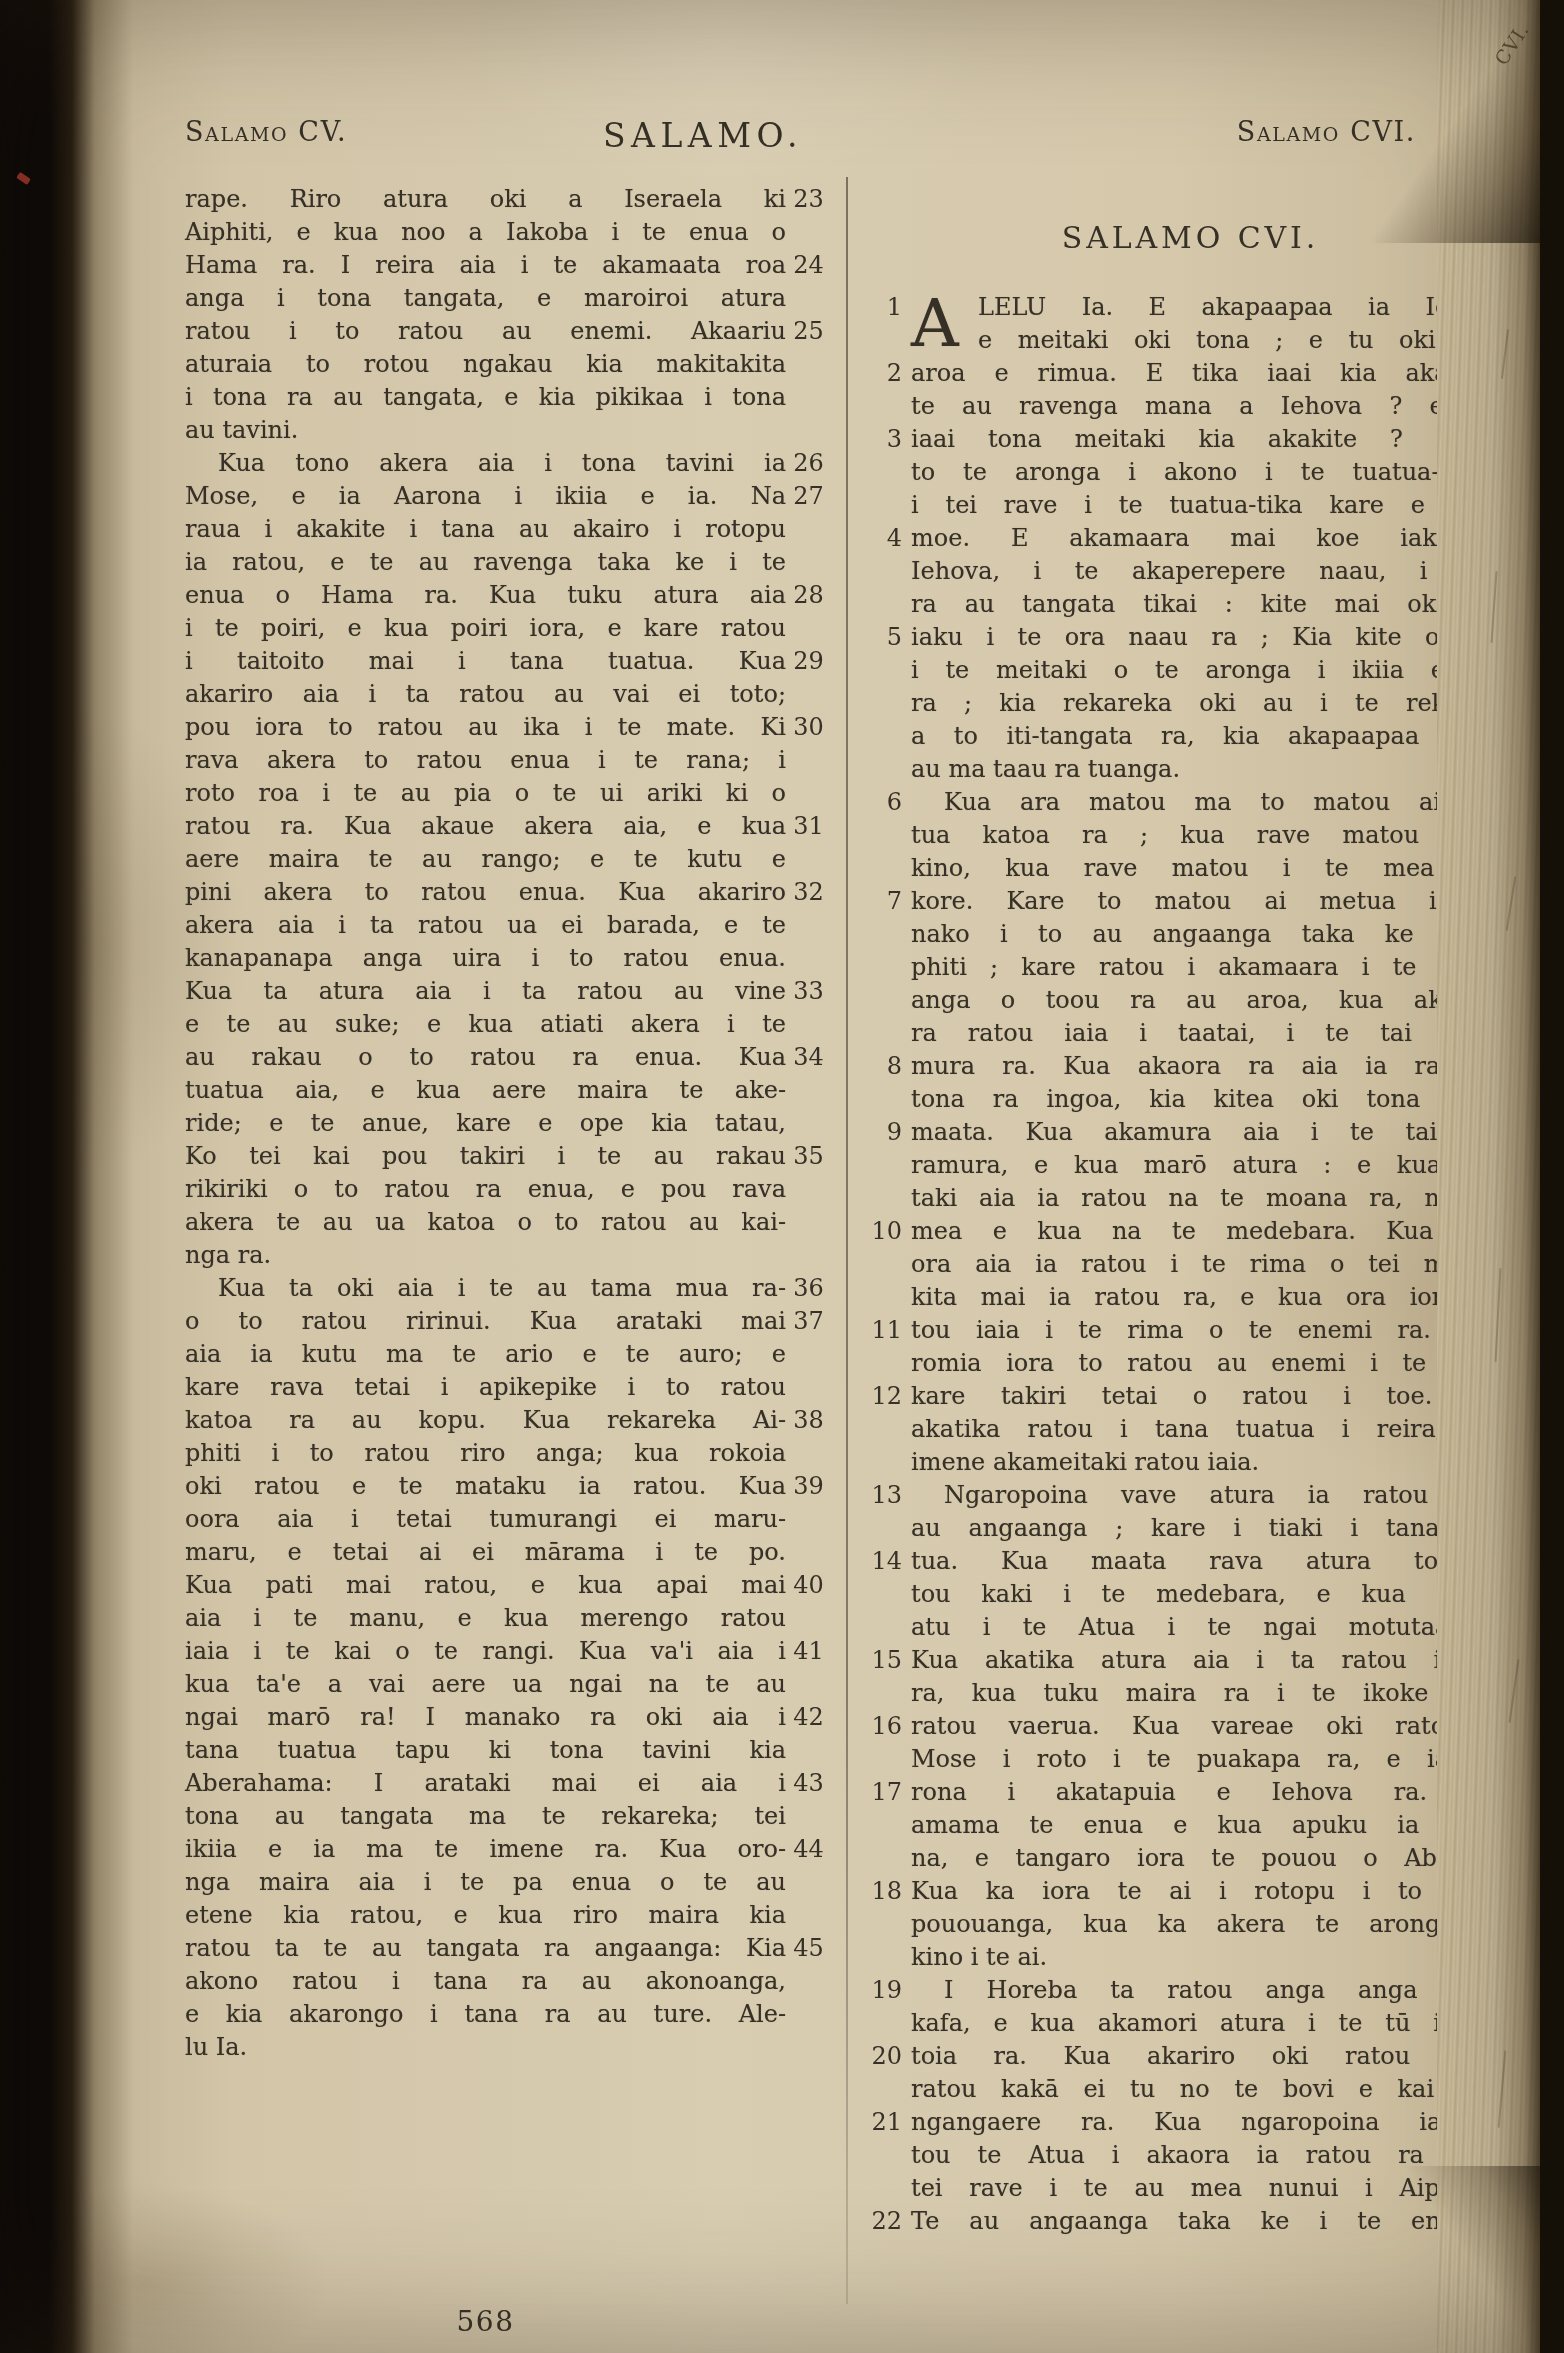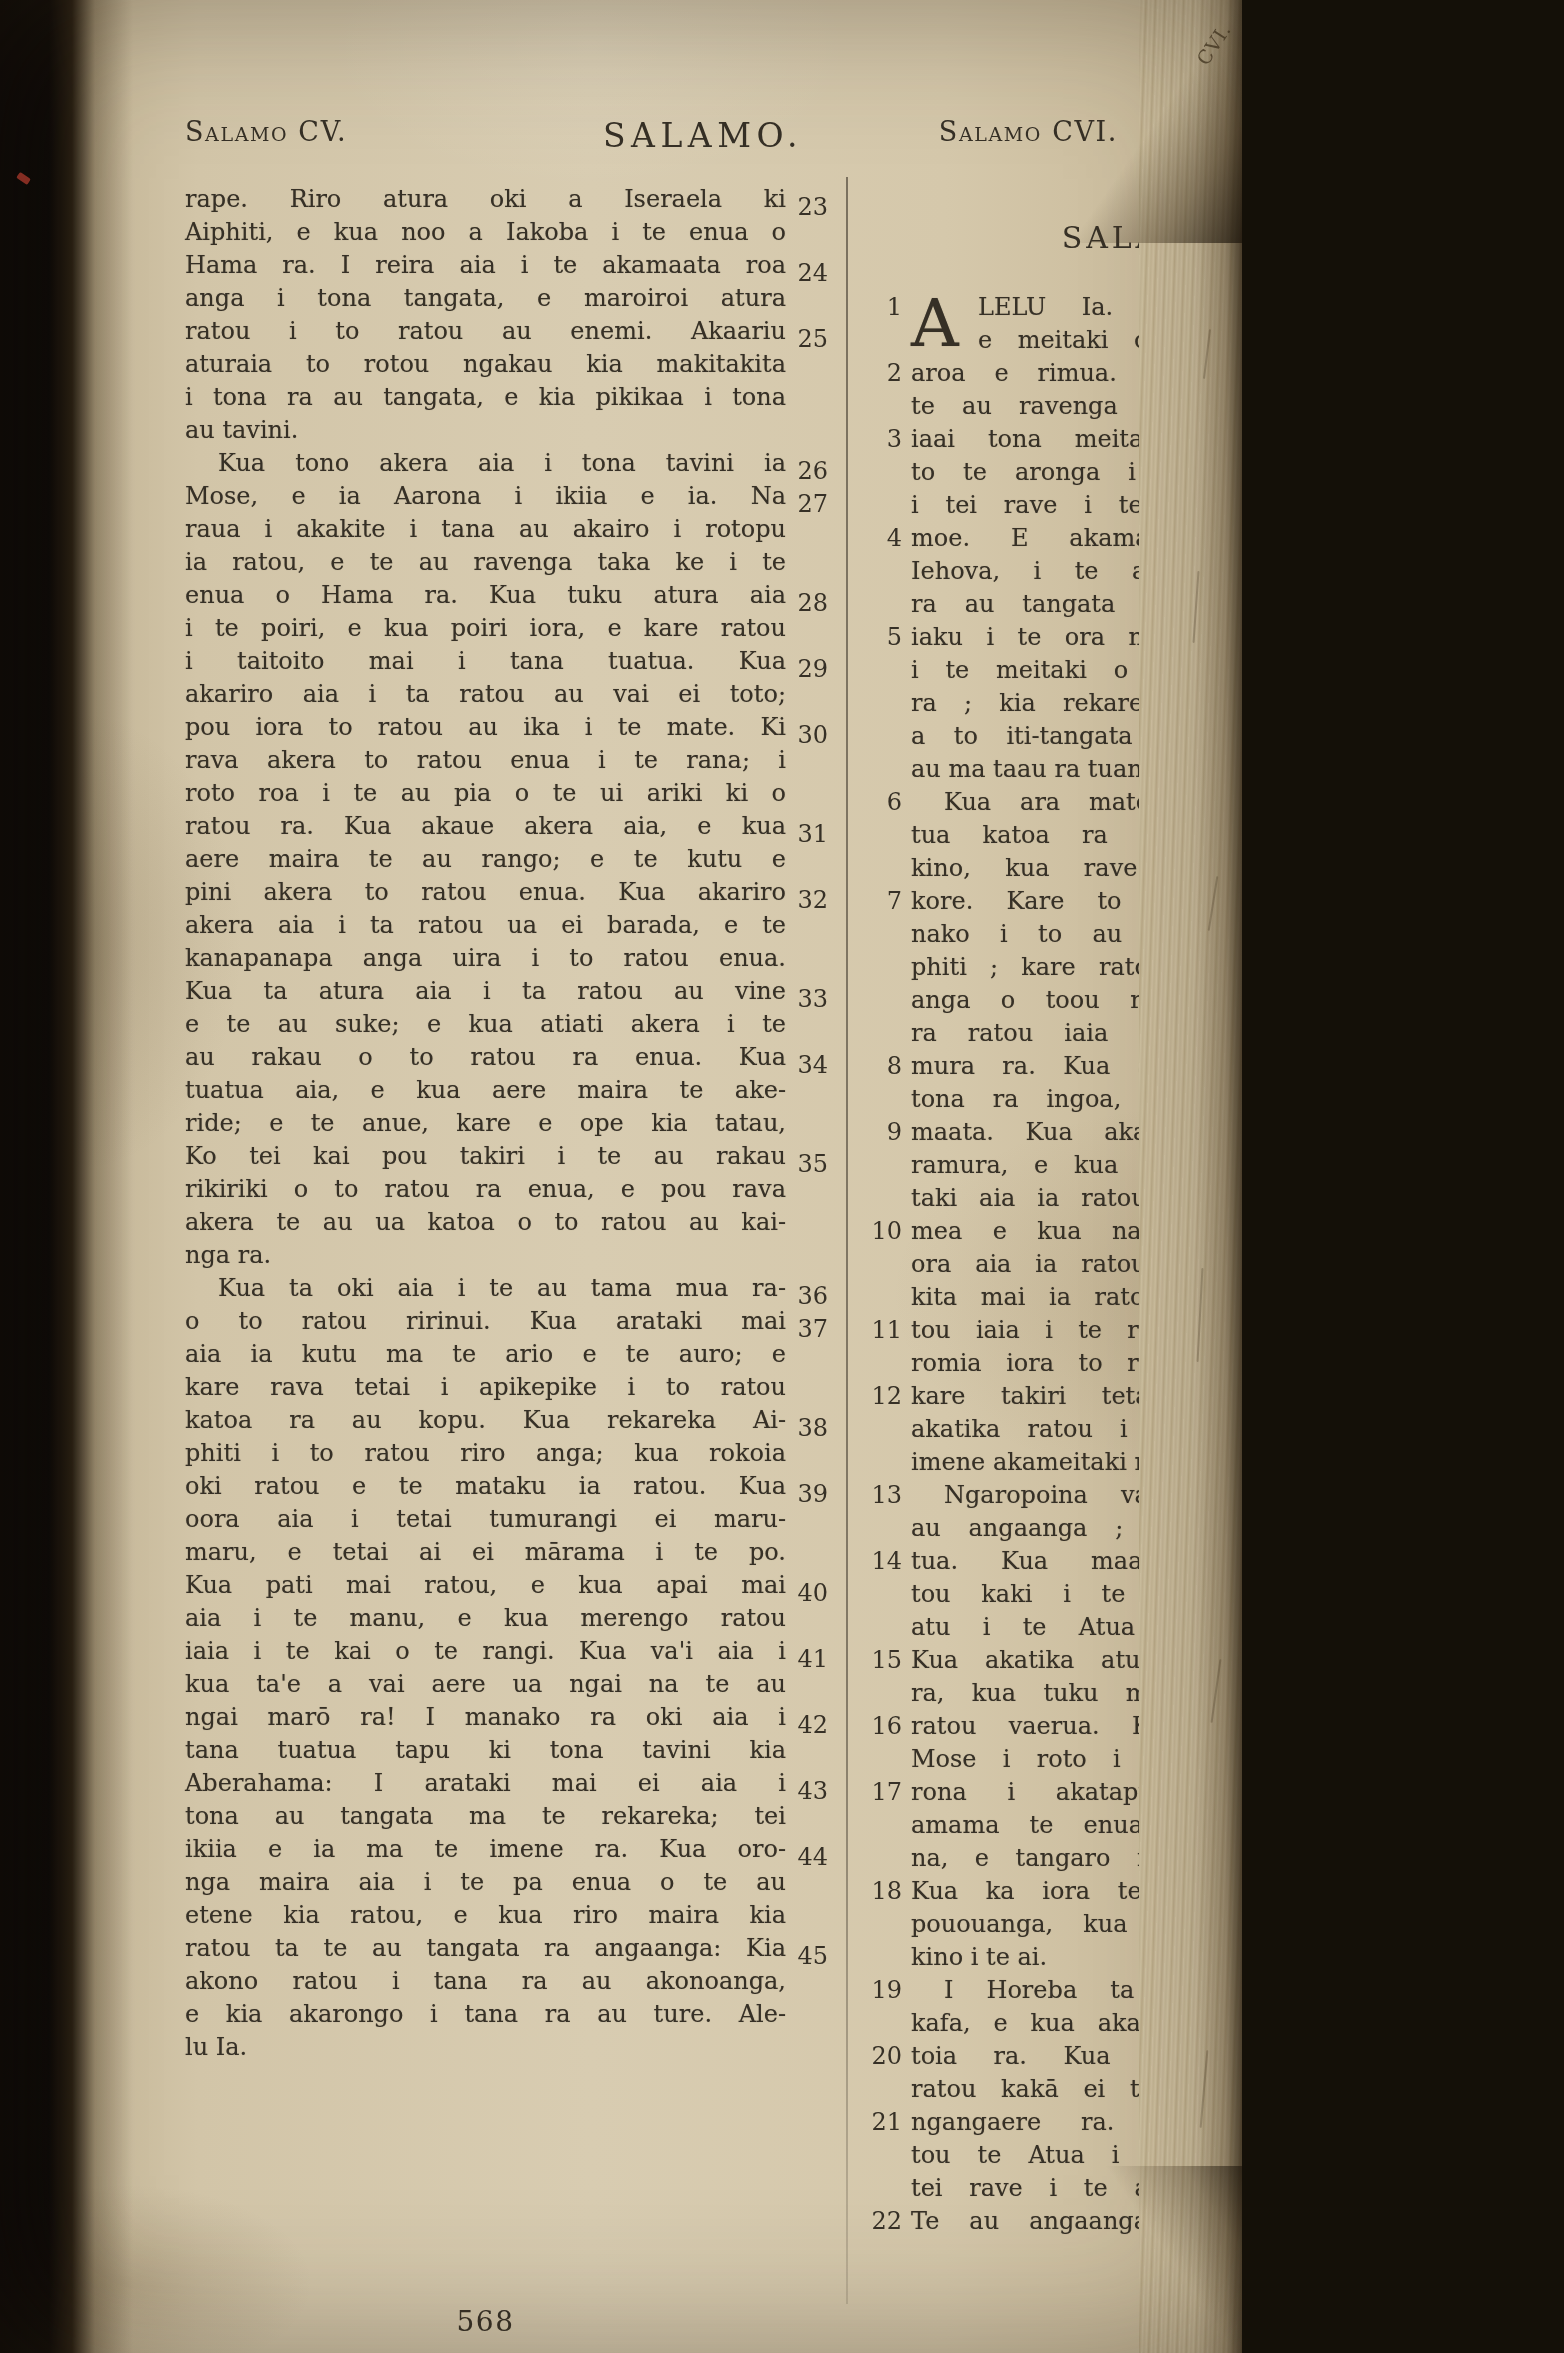--- a/index.html
+++ b/index.html
@@ -1,17 +1,17 @@
 <!DOCTYPE html>
 <html style="font-size:12.5px"><head>
 <meta charset="utf-8">
 <style>
   html,body{margin:0;padding:0;background:#141008;}
   .scan{
-    position:relative; width:1242px; height:2354px; overflow:hidden;
+    position:relative; width:1540px; height:2354px; overflow:hidden;
     background:#0e0b07;
     font-family:"DejaVu Serif","Liberation Serif",serif;
     color:#363026;
   }
   .paper{
     position:absolute; left:55px; top:0; right:0; bottom:0;
     background:
       linear-gradient(to right,#c3b494 0%, #d2c5a8 12%, #d8ccb1 45%, #d5c8ab 75%, #c6b797 100%);
   }
   .stains{
@@ -50,21 +50,21 @@
   .psalm-heading{
     margin:38px 0 36px; text-align:center;
     font-size:30px; letter-spacing:3.9px; line-height:34px;
   }
   .line{position:relative; height:33px; overflow:visible;}
   .line .t{
     display:block; text-align:justify; text-align-last:justify;
     text-shadow:0 0 0.8px rgba(54,48,38,.38);
   }
   .col-left .line{padding-right:42px;}
-  .col-left .num{position:absolute; right:0; top:8px; width:39px; text-align:right;}
+  .col-left .num{position:absolute; right:0; top:0; width:39px; text-align:center;}
   .col-right .line{padding-left:45px;}
   .col-right .num{position:absolute; left:0; top:0; width:36px; text-align:right;}
   .line.f-e .t{text-align-last:left;}
   .line.f-i .t{text-indent:33px;}
   .line.f-d1 .t,.line.f-d2 .t{padding-left:67px;}
   .dropcap{
     position:absolute; left:45px; top:3.1px;
     font-size:66px; line-height:59px; letter-spacing:0;
     text-shadow:0 0 0.8px rgba(54,48,38,.45);
   }

